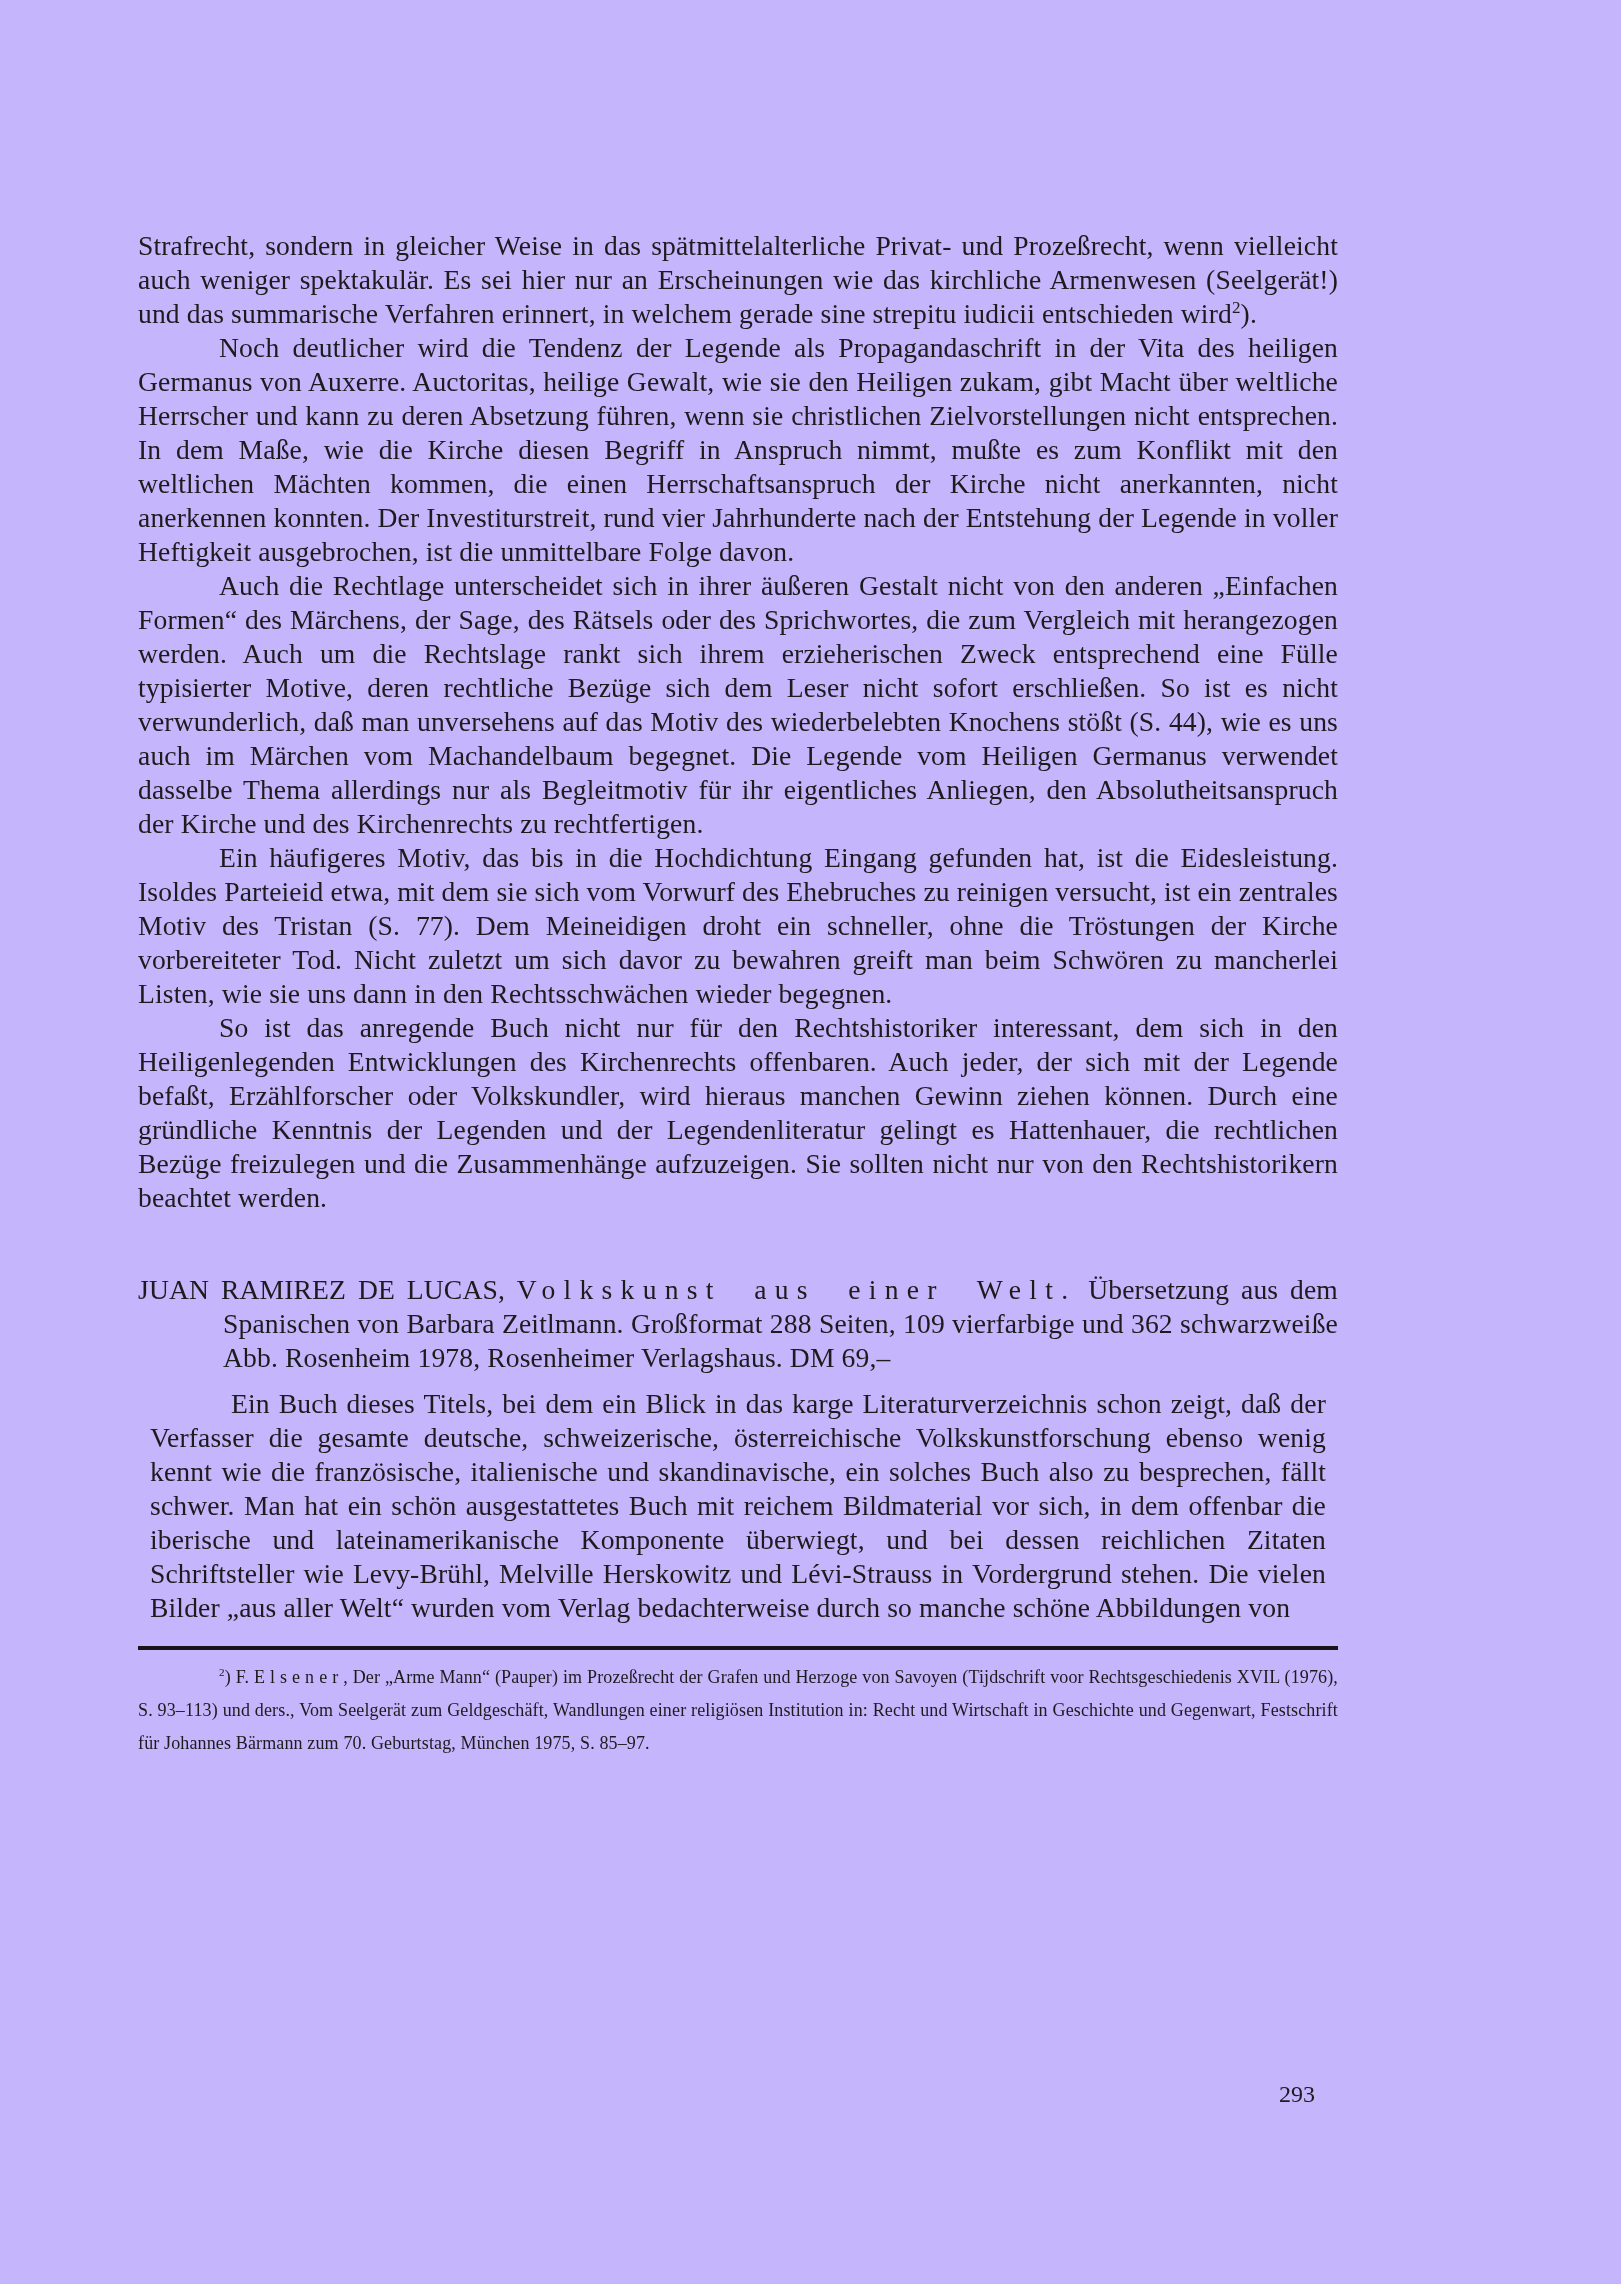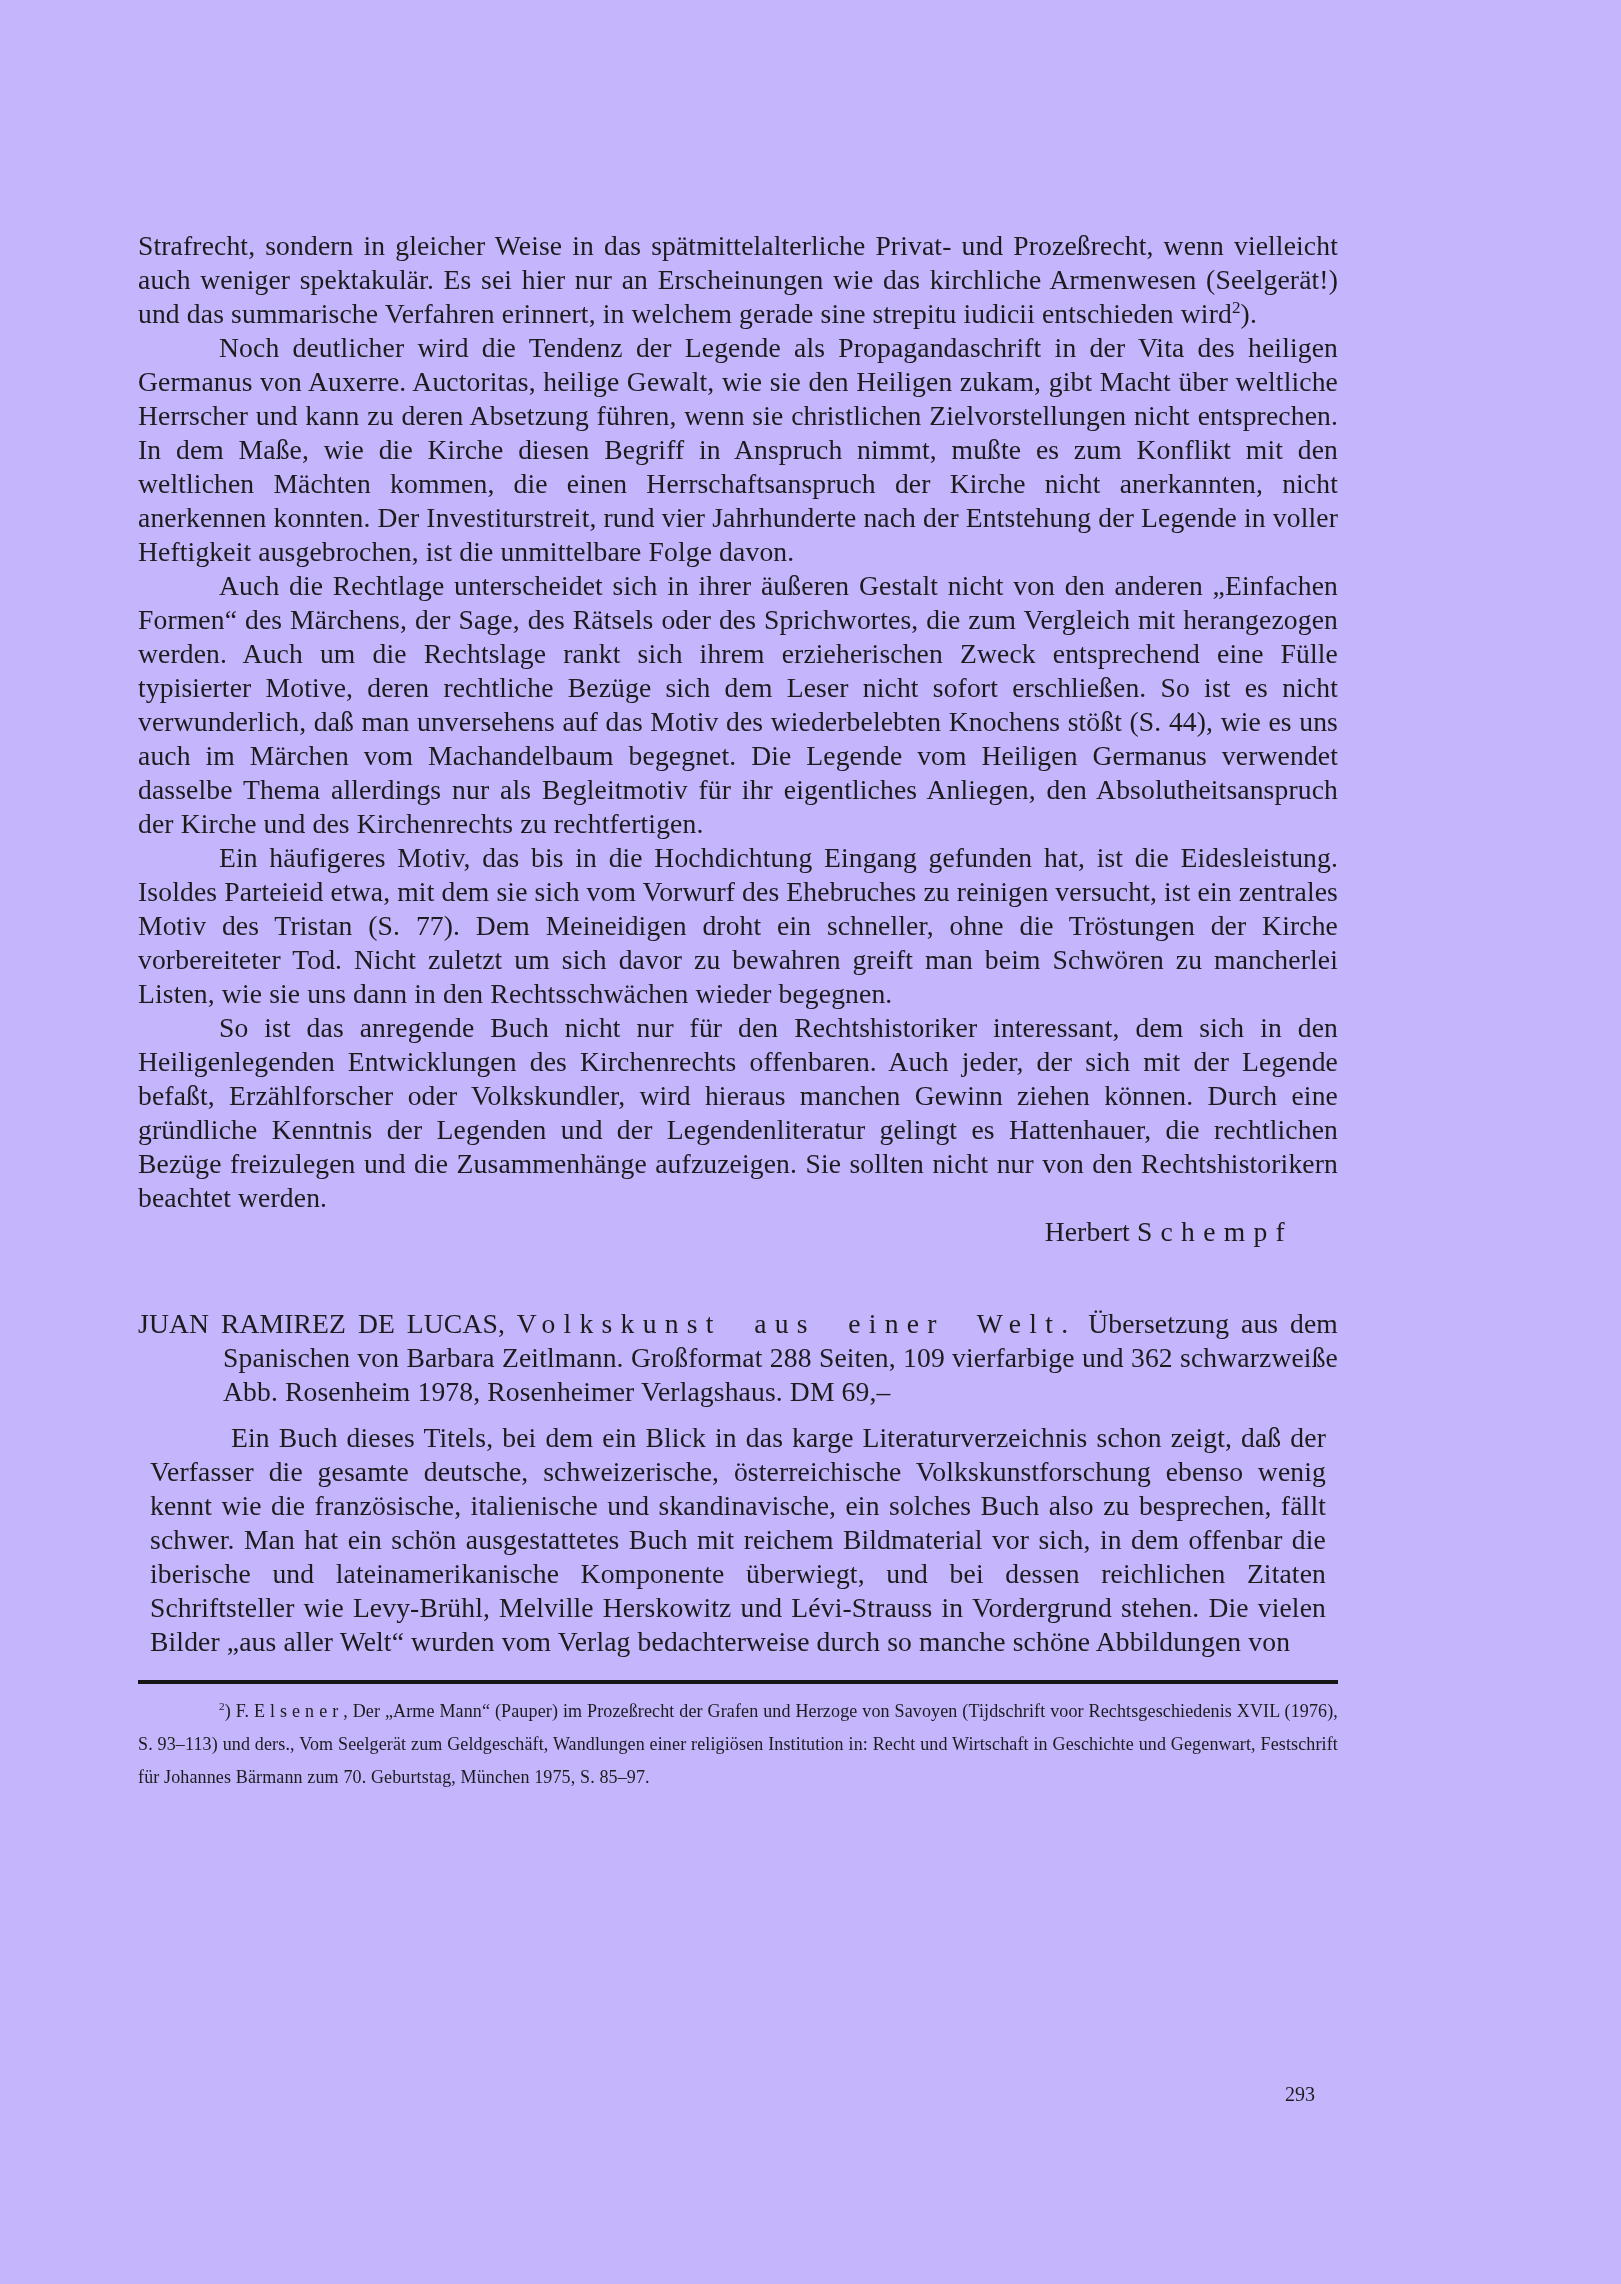--- a/index.html
+++ b/index.html
@@ -73,42 +73,40 @@
     text-indent: 81px;
     text-align: justify;
   }
   .spaced-author {
     letter-spacing: 0.28em;
   }
   .page-number {
     position: absolute;
     right: 306px;
     top: 2077px;
-    font-size: 20px;
+    font-size: 24px;
     line-height: 34px;
   }
 </style>
 </head>
 <body>
 
 <div class="page">
   <div class="text-column">
 
     <p class="para no-indent"><span>Strafrecht, sondern in gleicher Weise in das spätmittelalterliche Privat- und Prozeßrecht, wenn vielleicht auch weniger spektakulär. Es sei hier nur an Erscheinungen wie das kirchliche Armenwesen (Seelgerät!) und das summarische Verfahren erinnert, in welchem gerade sine strepitu iudicii entschieden wird</span><sup class="fn-ref">2</sup><span>).</span></p>
 
     <p class="para">Noch deutlicher wird die Tendenz der Legende als Propagandaschrift in der Vita des heiligen Germanus von Auxerre. Auctoritas, heilige Gewalt, wie sie den Heiligen zukam, gibt Macht über weltliche Herrscher und kann zu deren Absetzung führen, wenn sie christlichen Zielvorstellungen nicht entsprechen. In dem Maße, wie die Kirche diesen Begriff in Anspruch nimmt, mußte es zum Konflikt mit den weltlichen Mächten kommen, die einen Herrschaftsanspruch der Kirche nicht anerkannten, nicht anerkennen konnten. Der Investiturstreit, rund vier Jahrhunderte nach der Entstehung der Legende in voller Heftigkeit ausgebrochen, ist die unmittelbare Folge davon.</p>
 
     <p class="para">Auch die Rechtlage unterscheidet sich in ihrer äußeren Gestalt nicht von den anderen „Einfachen Formen“ des Märchens, der Sage, des Rätsels oder des Sprichwortes, die zum Vergleich mit herangezogen werden. Auch um die Rechtslage rankt sich ihrem erzieherischen Zweck entsprechend eine Fülle typisierter Motive, deren rechtliche Bezüge sich dem Leser nicht sofort erschließen. So ist es nicht verwunderlich, daß man unversehens auf das Motiv des wiederbelebten Knochens stößt (S. 44), wie es uns auch im Märchen vom Machandelbaum begegnet. Die Legende vom Heiligen Germanus verwendet dasselbe Thema allerdings nur als Begleitmotiv für ihr eigentliches Anliegen, den Absolutheitsanspruch der Kirche und des Kirchenrechts zu rechtfertigen.</p>
 
     <p class="para">Ein häufigeres Motiv, das bis in die Hochdichtung Eingang gefunden hat, ist die Eidesleistung. Isoldes Parteieid etwa, mit dem sie sich vom Vorwurf des Ehebruches zu reinigen versucht, ist ein zentrales Motiv des Tristan (S. 77). Dem Meineidigen droht ein schneller, ohne die Tröstungen der Kirche vorbereiteter Tod. Nicht zuletzt um sich davor zu bewahren greift man beim Schwören zu mancherlei Listen, wie sie uns dann in den Rechtsschwächen wieder begegnen.</p>
 
     <p class="para">So ist das anregende Buch nicht nur für den Rechtshistoriker interessant, dem sich in den Heiligenlegenden Entwicklungen des Kirchenrechts offenbaren. Auch jeder, der sich mit der Legende befaßt, Erzählforscher oder Volkskundler, wird hieraus manchen Gewinn ziehen können. Durch eine gründliche Kenntnis der Legenden und der Legendenliteratur gelingt es Hattenhauer, die rechtlichen Bezüge freizulegen und die Zusammenhänge aufzuzeigen. Sie sollten nicht nur von den Rechtshistorikern beachtet werden.</p>
 
-    <p class="signature-line"><span>Herbert</span>
-      <span class="spaced-name">Schempf</span></p>
 
     <p class="review-heading"><span>JUAN RAMIREZ DE LUCAS,</span>
       <span class="review-title-spaced">Volkskunst aus einer Welt.</span>
       <span>Übersetzung aus dem Spanischen von Barbara Zeitlmann. Großformat 288 Seiten, 109 vierfarbige und 362 schwarzweiße Abb. Rosenheim 1978, Rosenheimer Verlagshaus. DM 69,–</span></p>
 
     <p class="review-body">Ein Buch dieses Titels, bei dem ein Blick in das karge Literaturverzeichnis schon zeigt, daß der Verfasser die gesamte deutsche, schweizerische, österreichische Volkskunstforschung ebenso wenig kennt wie die französische, italienische und skandinavische, ein solches Buch also zu besprechen, fällt schwer. Man hat ein schön ausgestattetes Buch mit reichem Bildmaterial vor sich, in dem offenbar die iberische und lateinamerikanische Komponente überwiegt, und bei dessen reichlichen Zitaten Schriftsteller wie Levy-Brühl, Melville Herskowitz und Lévi-Strauss in Vordergrund stehen. Die vielen Bilder „aus aller Welt“ wurden vom Verlag bedachterweise durch so manche schöne Abbildungen von</p>
 
     <div class="footnote-rule"></div>
 
     <p class="footnote"><sup class="fn-ref">2</sup><span>)</span>

